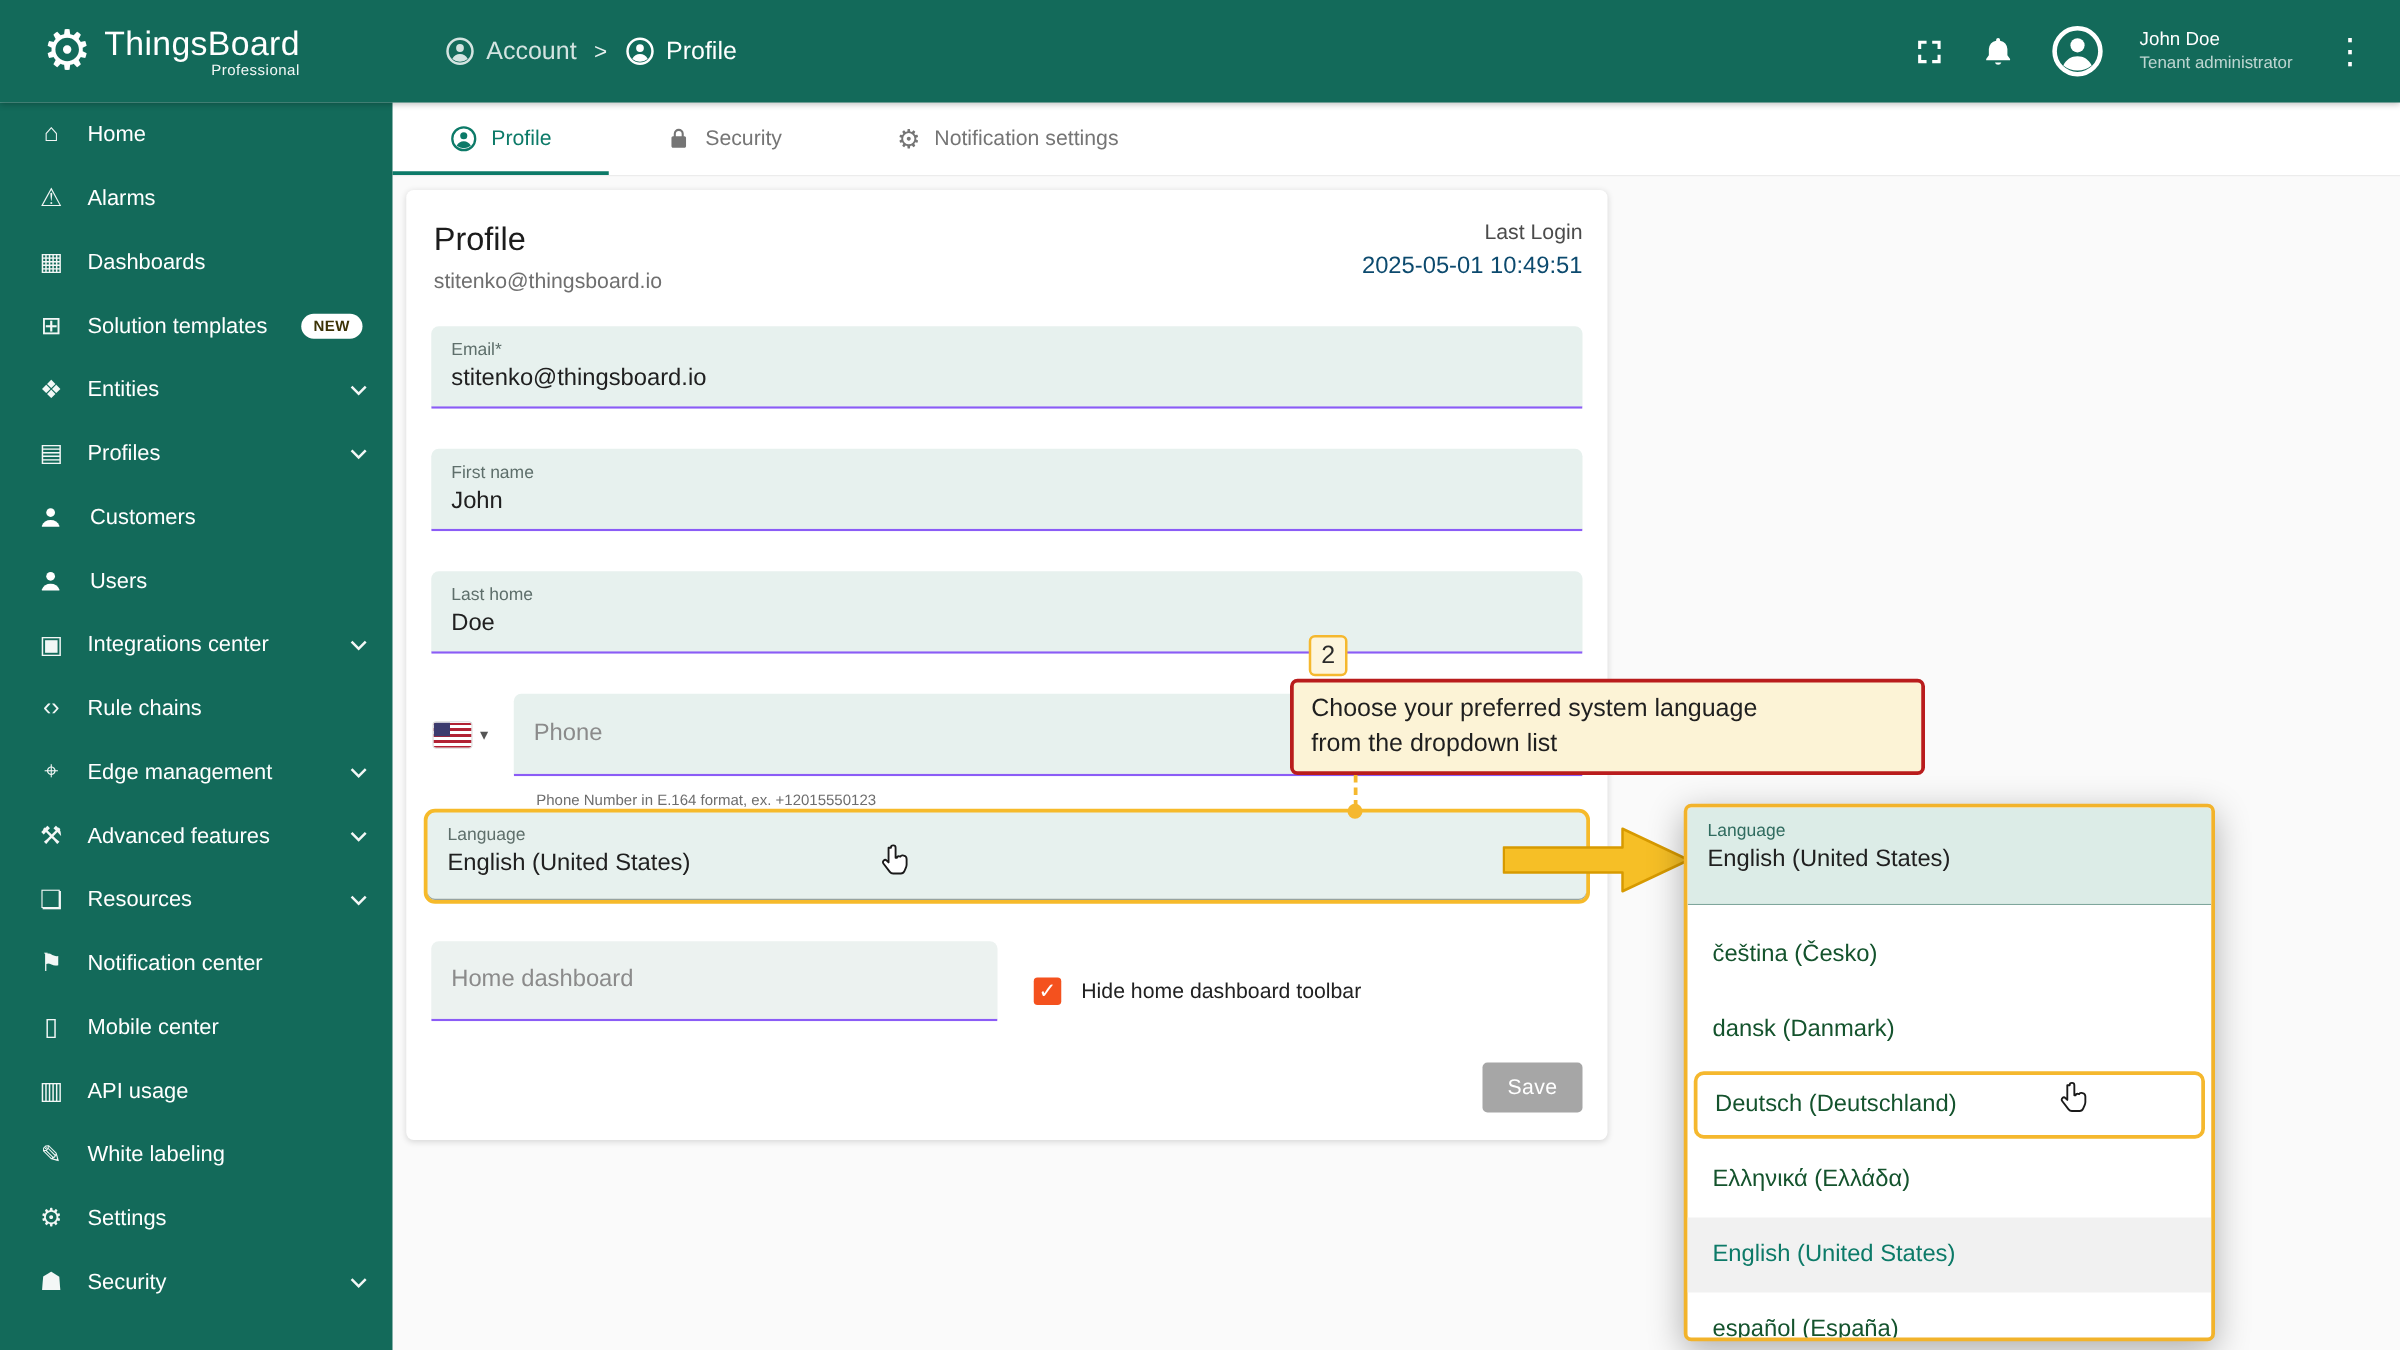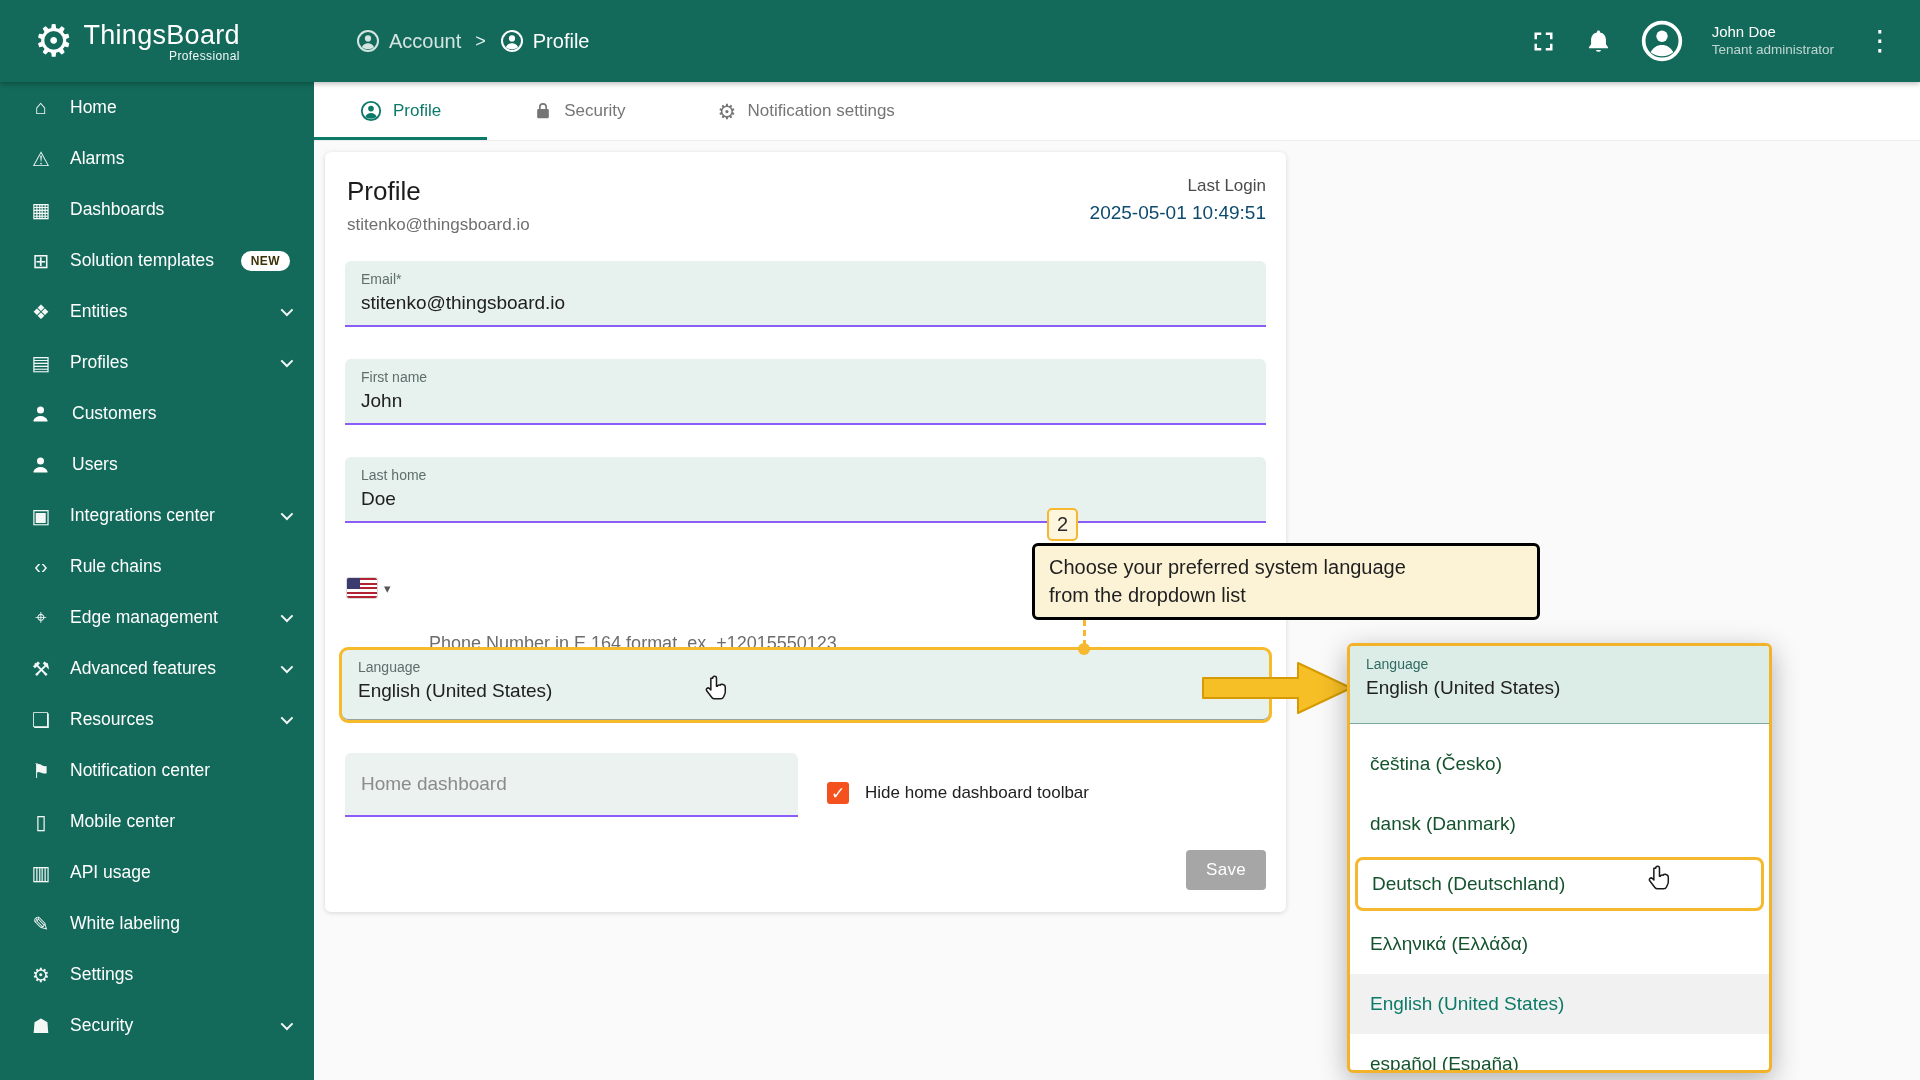--- a/index.html
+++ b/index.html
@@ -60,41 +60,41 @@
   .f-label { font-size:14px; color:#5e6f6b; padding:10px 16px 0; }
   .f-value { font-size:19px; color:#202020; padding:5px 16px 0; }
   .field.std { left:20px; width:921px; height:66px; }
   .field-plain { display:flex; align-items:center; padding:0 16px; font-size:19px; color:#8b8b8b; }
 
   .phone-prefix { position:absolute; left:22px; top:403px; height:66px; display:flex; align-items:center; gap:7px; }
   .flag { width:30px; height:20px; border-radius:2px; position:relative; overflow:hidden;
           background:repeating-linear-gradient(#b22234 0 2.3px,#fff 2.3px 4.6px); box-shadow:0 0 0 1px rgba(0,0,0,.15); }
   .flag::after { content:''; position:absolute; left:0; top:0; width:13px; height:10.5px; background:#3c3b6e; }
   .flag-caret { font-size:13px; color:#555; }
-  .helper-text { position:absolute; left:104px; top:481px; font-size:18px; color:#6d6d6d; }
+  .helper-text { position:absolute; left:104px; top:481px; font-size:12px; color:#6d6d6d; }
 
   .language-field { left:14px; top:495px; width:933px; height:76px; border:3px solid #f6ba2a;
                     border-radius:9px; background:#e7f1ee; box-shadow:inset 0 -1px 0 #97a3a0; }
   .language-field .f-label { padding-top:9px; }
 
   .home-dash { left:20px; top:601px; width:453px; height:64px; background:#ecf2f0; }
 
   .check-row { position:absolute; left:502px; top:630px; display:flex; align-items:center; gap:16px; cursor:pointer; }
   .checkbox { width:22px; height:22px; background:#f4511e; border-radius:3px; color:#fff;
               display:flex; align-items:center; justify-content:center; font-size:17px; font-weight:bold; }
   .check-label { font-size:17px; color:#212121; }
 
   .save-btn { position:absolute; right:20px; top:698px; width:80px; height:40px; background:#a6a6a6; color:#fff;
               border:none; border-radius:4px; font-size:17px; font-weight:500; font-family:inherit; letter-spacing:.3px; }
 
   
   .step-badge { position:absolute; left:733px; top:426px; width:31px; height:33px; background:#fdf5dc;
                 border:2.5px solid #f5b82e; border-radius:5px; display:flex; align-items:center; justify-content:center;
                 font-size:20px; color:#2b2b2b; z-index:12; }
-  .callout { position:absolute; left:718px; top:461px; width:508px; background:#fcf3d6; border:3px solid #000000;
+  .callout { position:absolute; left:718px; top:461px; width:508px; background:#fcf3d6; border:3px solid #b91c1c;
              border-radius:6px; padding:8px 14px; font-size:20px; line-height:1.38; color:#1f1f1f; z-index:12; }
   .dash-line { position:absolute; left:769px; top:538px; height:26px; border-left:3px dashed #f5b82e; z-index:11; }
   .dash-dot { position:absolute; left:764px; top:561px; width:12px; height:12px; border-radius:50%; background:#f5b82e; z-index:11; }
   .annot-arrow { position:absolute; left:888px; top:578px; z-index:12; }
 
   
   .dropdown { position:absolute; left:1033px; top:561px; width:425px; height:430px; background:#fff;
               border:3px solid #f2b32b; border-radius:6px; box-shadow:0 8px 28px rgba(0,0,0,.3);
               overflow:hidden; z-index:15; }
   .dd-header { height:78px; background:#dcece7; border-bottom:1px solid #7fa69c; }
@@ -317,20 +317,23 @@
 
       <div class="field std" style="top:305px">
         <div class="f-label">Last home</div>
         <div class="f-value">Doe</div>
       </div>
 
       <div class="phone-prefix">
         <span class="flag"></span>
         <span class="flag-caret">▾</span>
       </div>
+      <div class="field field-plain" style="left:86px;top:403px;width:855px;height:66px">
+        <span>Phone</span>
+      </div>
       <div class="helper-text">Phone Number in E.164 format, ex. +12015550123</div>
 
       <div class="field language-field">
         <div class="f-label">Language</div>
         <div class="f-value">English (United States)</div>
       </div>
 
       <div class="field field-plain home-dash">
         <span>Home dashboard</span>
       </div>

